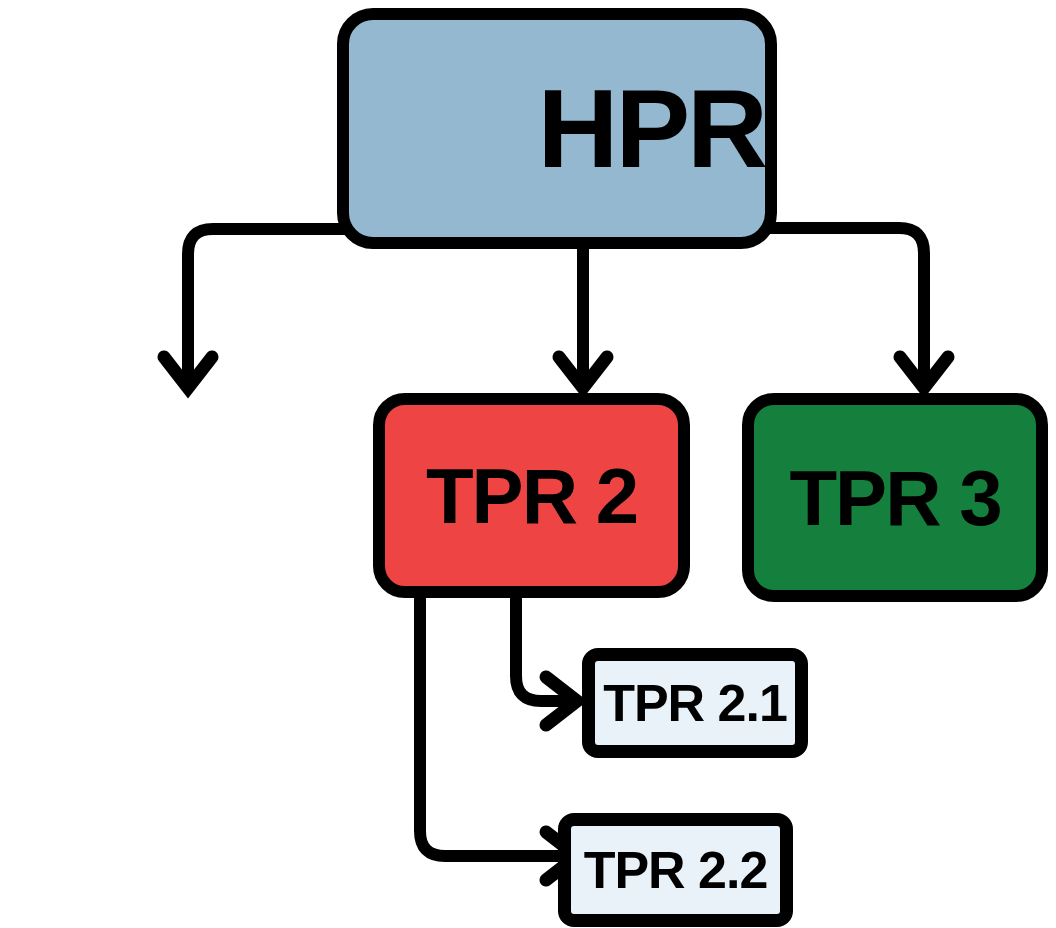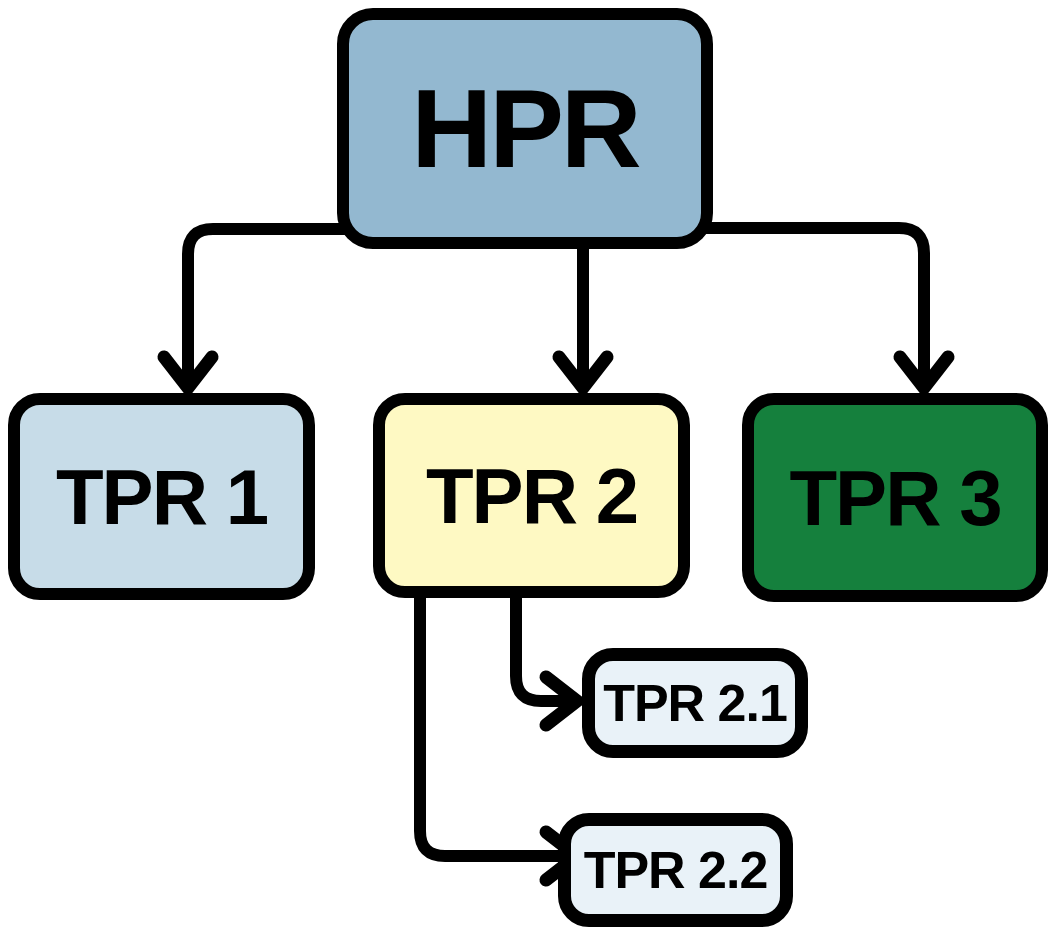--- a/index.html
+++ b/index.html
@@ -39,35 +39,36 @@
     border: 12px solid #000000;
     display: flex;
     align-items: center;
     justify-content: center;
     color: #000000;
     font-weight: 700;
     line-height: 1;
     white-space: nowrap;
   }
   .node.lvl0 {
-    left: 337px; top: 8px; width: 376px; height: 241px;
+    left: 337px; top: 8px; width: 440px; height: 241px;
     border-radius: 36px;
     font-size: 112px;
     letter-spacing: -3px;
+    justify-content: flex-end;
   }
   .node.lvl1 {
     border-radius: 32px;
     font-size: 78px;
     letter-spacing: -2px;
   }
   .node.tpr1 { left: 8px;   top: 393px; width: 307px; height: 207px; }
   .node.tpr2 { left: 373px; top: 393px; width: 317px; height: 205px; }
   .node.tpr3 { left: 742px; top: 393px; width: 306px; height: 209px; }
   .node.lvl2 {
-    border-radius: 31px;
+    border-radius: 16px;
     border-width: 13px;
     font-size: 52px;
     letter-spacing: -1px;
   }
   .node.tpr21 { left: 582px; top: 648px; width: 226px; height: 110px; }
   .node.tpr22 { left: 558px; top: 813px; width: 235px; height: 114px; }
 </style>
 </head>
 <body>
 
@@ -98,25 +99,22 @@
     <g>
       <path class="shaft" d="M 420 588 L 420 831 Q 420 856 445 856 L 572 856" style="stroke: rgb(0, 0, 0);"></path>
       <path class="head" d="M 546 832 L 577 856 L 546 880" style="stroke: rgb(0, 0, 0);"></path>
     </g>
   </svg>
 
   <div class="node lvl0" style="background: rgb(147, 184, 208);">
     <span>HPR</span>
   </div>
 
-  <div class="node lvl1 tpr1" style="background: rgb(199, 220, 232);">
-    <span>TPR 1</span>
-  </div>
 
-  <div class="node lvl1 tpr2" style="background: #fef9c3;">
+  <div class="node lvl1 tpr2" style="background: #ef4444;">
     <span>TPR 2</span>
   </div>
 
   <div class="node lvl1 tpr3" style="background: #15803d;">
     <span>TPR 3</span>
   </div>
 
   <div class="node lvl2 tpr21" style="background: rgb(233, 242, 248);">
     <span>TPR 2.1</span>
   </div>

